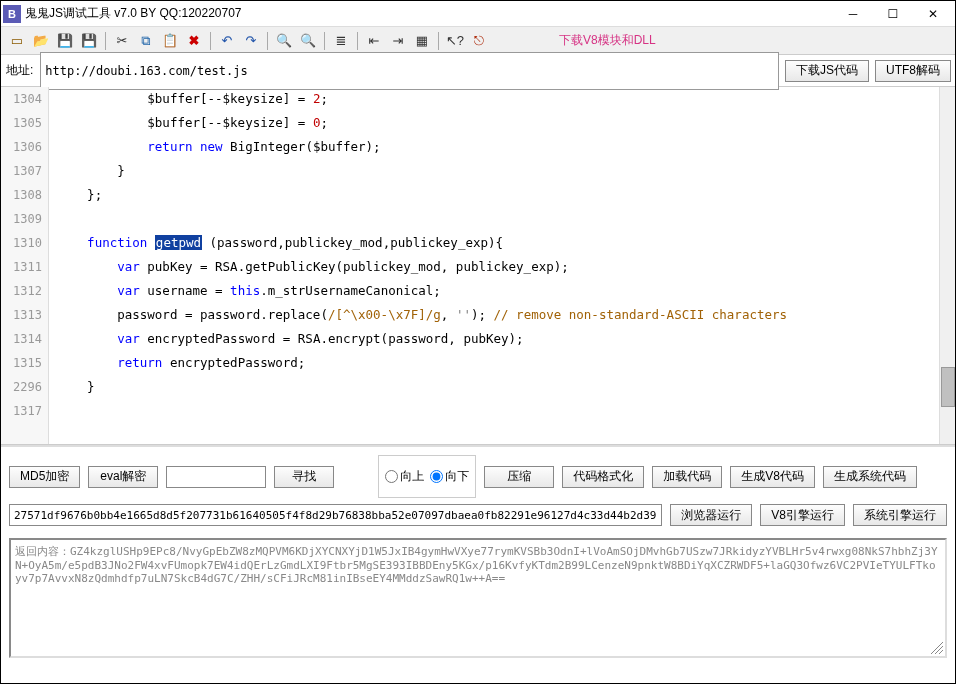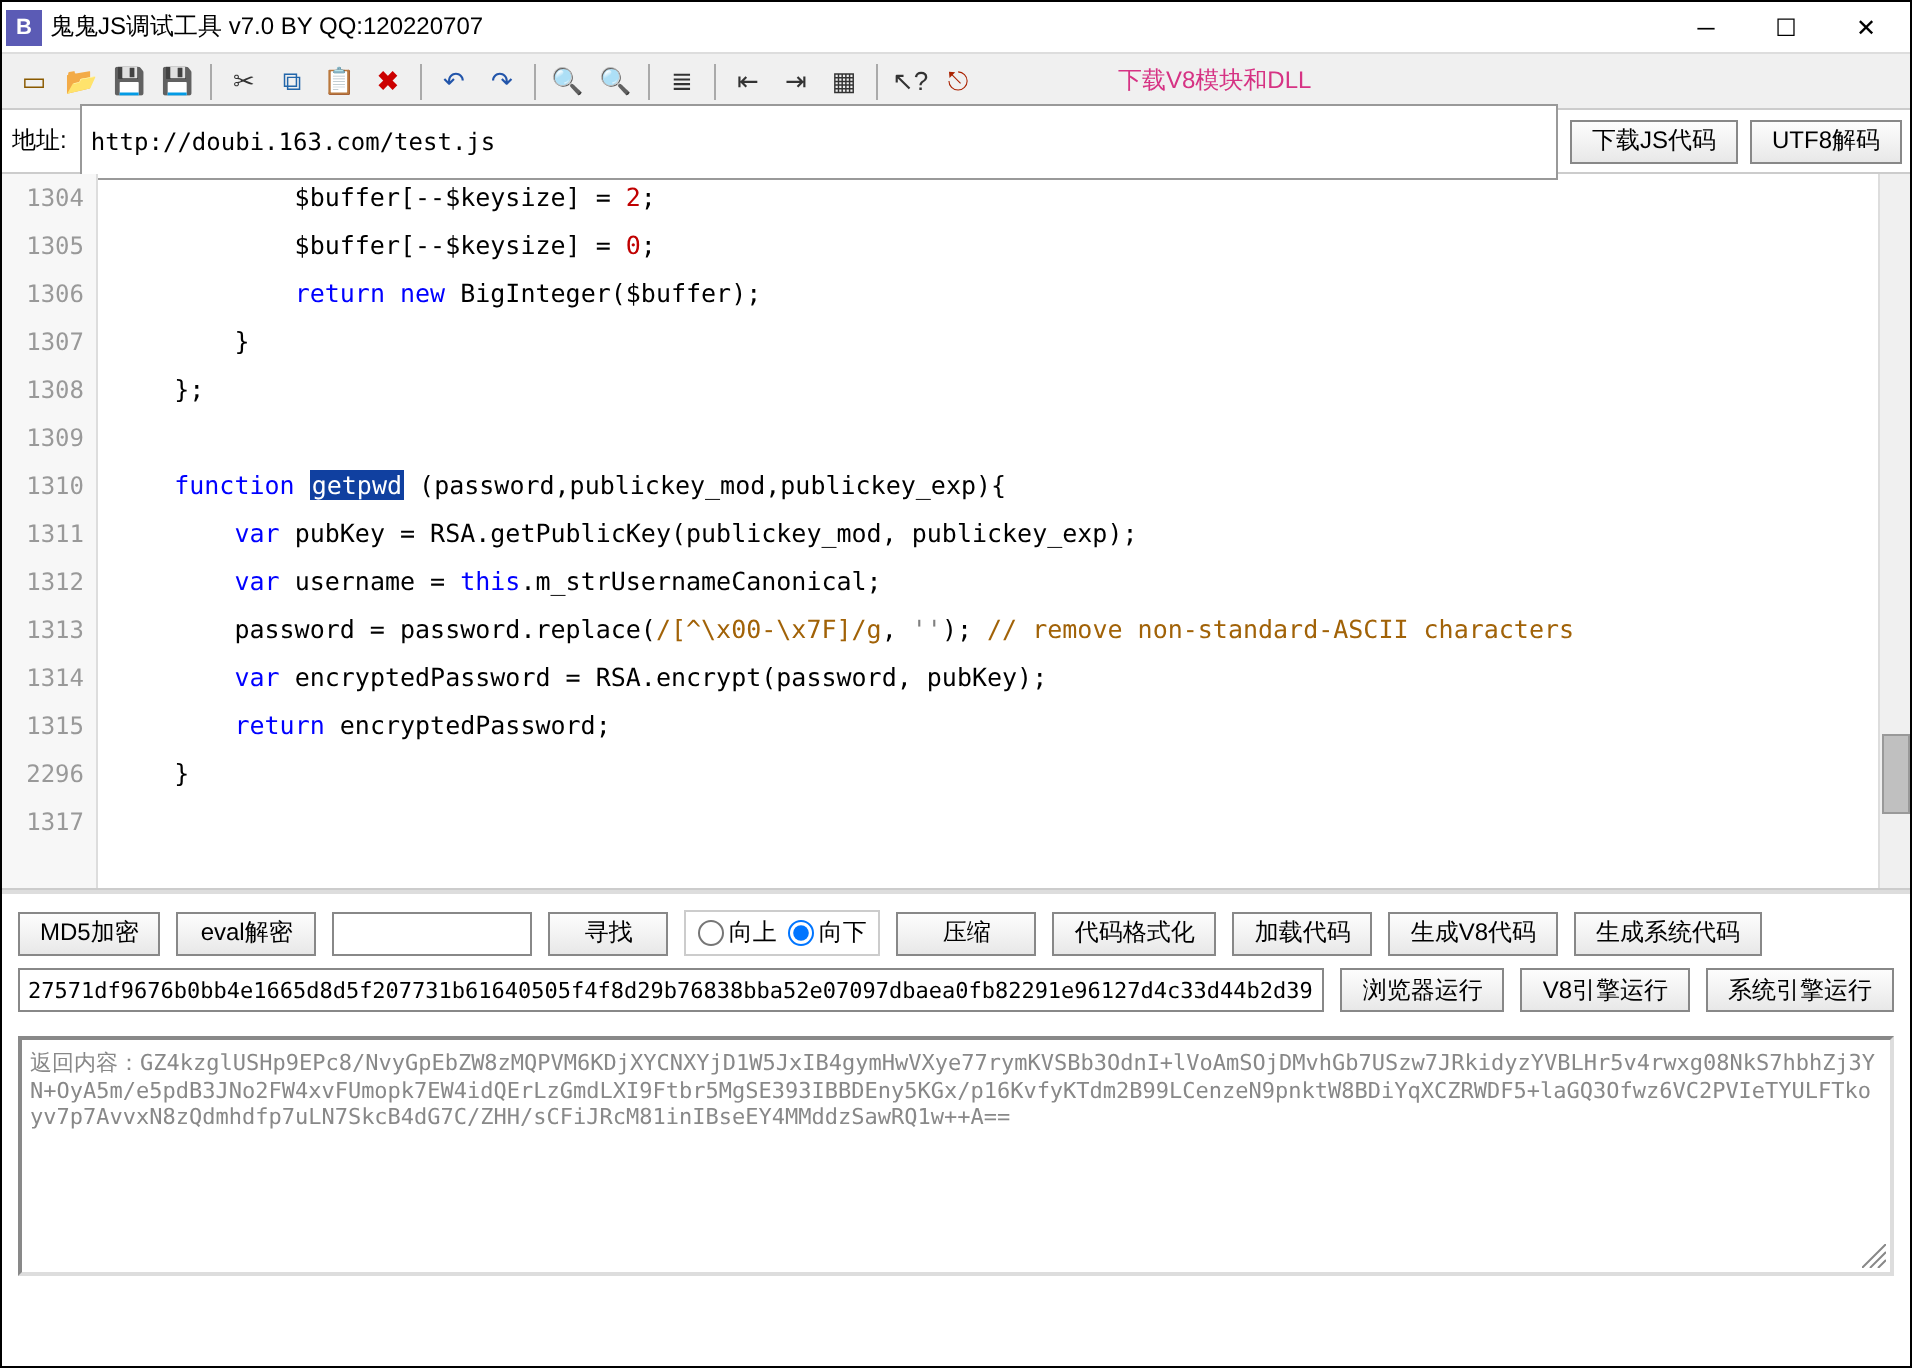--- a/index.html
+++ b/index.html
@@ -25,21 +25,21 @@
 .k-teal { color: #000000; }
 .k-red  { color: #c00000; }
 .k-gray { color: #a16207; }
 .k-gren { color: #a16207; }
 .k-str  { color: #808080; }
 .hl { background: #1040a0; color: #fff; padding: 0 1px; }
 .midpanel { padding: 8px; border-top: 2px solid #ddd; display: flex; flex-direction: column; gap: 6px; }
 .row { display: flex; align-items: center; gap: 8px; }
 .row .btn { min-width: 70px; justify-content: center; }
 .row input[type=text] { height: 22px; border: 1px solid #888; padding: 0 4px; font-size: 12px; }
-.radiogrp { display: flex; align-items: flex-start; gap: 6px; border: 1px solid #ccc; padding: 2px 6px; }
+.radiogrp { display: flex; align-items: flex-start; gap: 6px; border: 1px solid #ccc; padding: 12px 6px; margin-left: 36px; }
 .radiogrp label { display: flex; align-items: center; gap: 2px; font-size: 12px; }
 .output { margin: 4px 8px 8px 8px; height: 120px; border: 2px inset #ddd; background: #fff; padding: 4px; font-family: monospace; font-size: 11px; color: #888; overflow: hidden; position: relative; word-break: break-all; }
 .output .status { color: #888; margin-bottom: 10px; }
 .resize { position: absolute; right: 2px; bottom: 2px; width: 12px; height: 12px; }
 </style>
 </head>
 <body>
 
 <div class="titlebar">
   <div class="icon">B</div>

